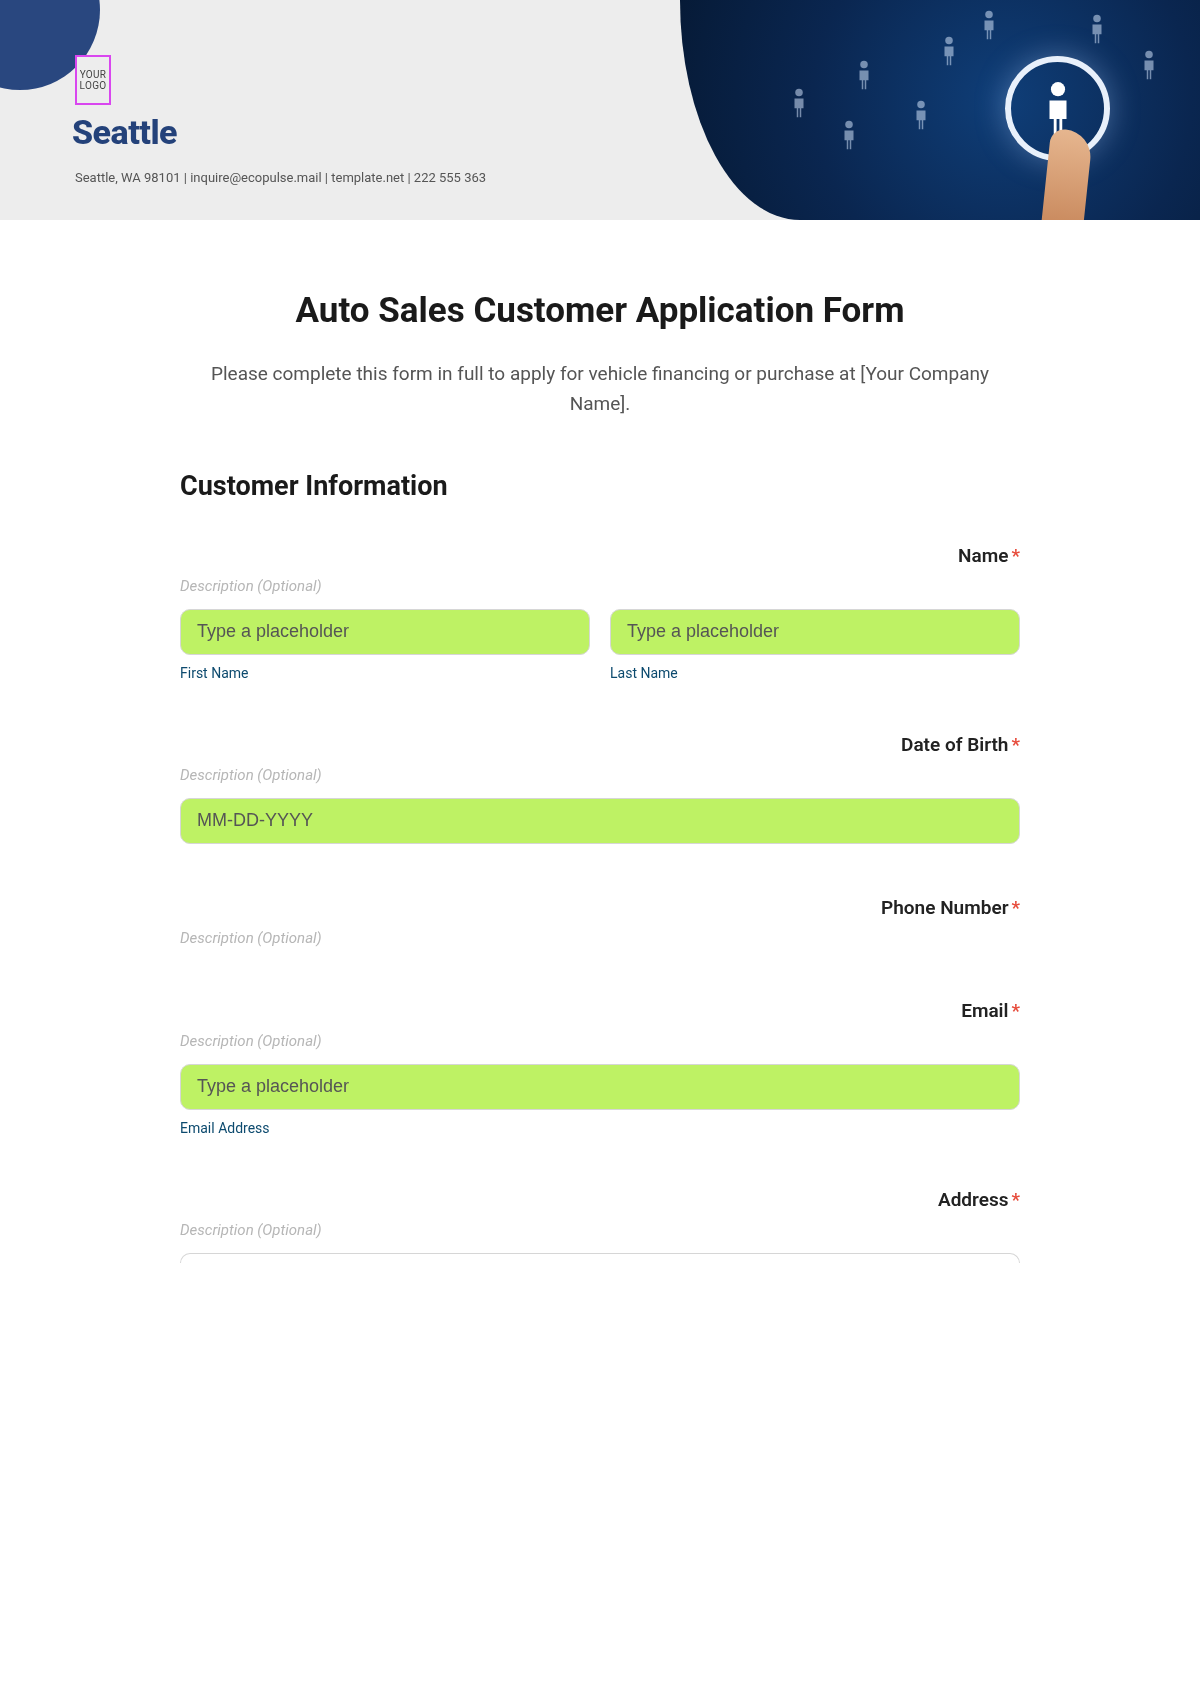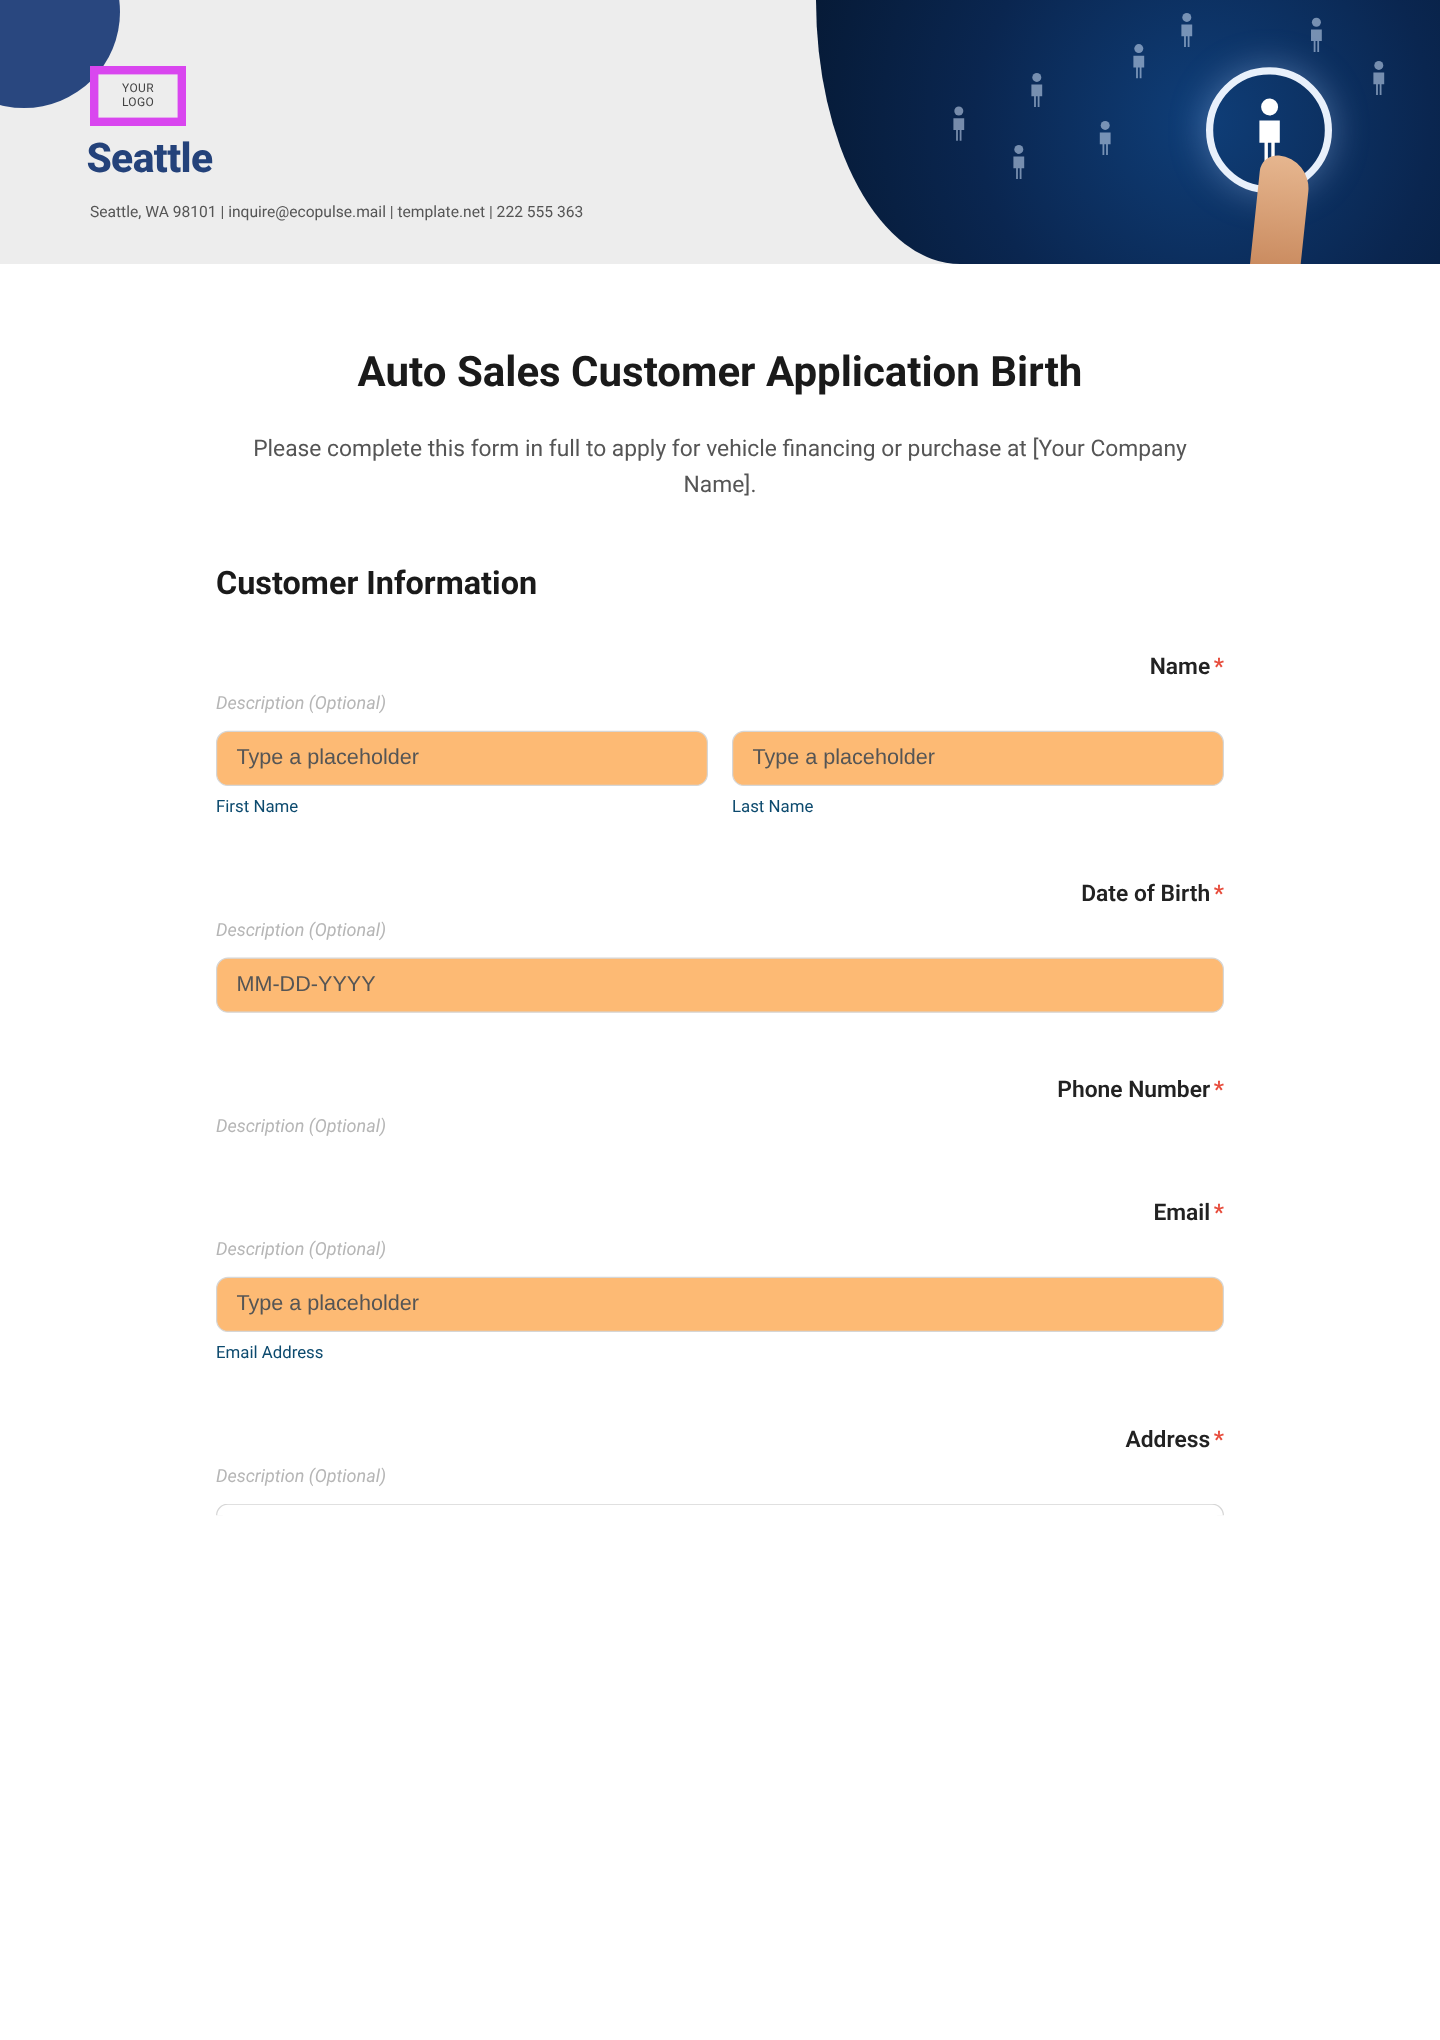--- a/index.html
+++ b/index.html
@@ -20,22 +20,22 @@
   .header .corner-blob {
     position: absolute;
     left: -60px; top: -70px;
     width: 160px; height: 160px;
     border-radius: 50%;
     background: #29477f;
   }
   .header .logo-box {
     position: absolute;
     left: 75px; top: 55px;
-    width: 80px; height: 50px;
-    border: 7px solid #d946ef;
+    width: 36px; height: 50px;
+    border: 2px solid #d946ef;
     display: flex; align-items: center; justify-content: center;
     font-size: 10px; line-height: 1.1;
     text-align: center;
     color: #444;
     letter-spacing: .3px;
     background: #ededed;
   }
   .header .brand {
     position: absolute;
     left: 72px; top: 112px;
@@ -127,21 +127,21 @@
   .row { display: flex; gap: 20px; }
   .col { flex: 1; }
   .text-input {
     width: 100%;
     height: 46px;
     border: 1px solid #d6d6d6;
     border-radius: 10px;
     padding: 0 16px;
     font-size: 18px;
     color: #333;
-    background: #fdba74;
+    background: #bef264;
   }
   .text-input::placeholder { color: #555; }
   .sub-label {
     font-size: 14px;
     color: #0c4a6e;
     margin-top: 10px;
   }
   .phone-row { display: flex; gap: 18px; align-items: flex-start; }
   .flag-sel {
     height: 52px; width: 82px;
@@ -226,21 +226,21 @@
             <circle cx="12" cy="6" r="5" fill="#fff"></circle>
             <path d="M6 14h12v13l-3 0v12h-2V27h-2v12h-2V27l-3 0z" fill="#fff"></path>
           </svg>
       </div>
     </div>
     <div class="finger"></div>
   </div>
 </div>
 
 <div class="content">
-  <h1 class="form-title">Auto Sales Customer Application Birth</h1>
+  <h1 class="form-title">Auto Sales Customer Application Form</h1>
   <p class="form-intro">Please complete this form in full to apply for vehicle financing or purchase at [Your Company Name].</p>
 
   <h2 class="section-heading">Customer Information</h2>
 
   <div class="field-block">
     <div class="field-label">
       <span>Name</span><span class="req">*</span>
     </div>
     <div class="field-desc">Description (Optional)</div>
     <div class="row">

